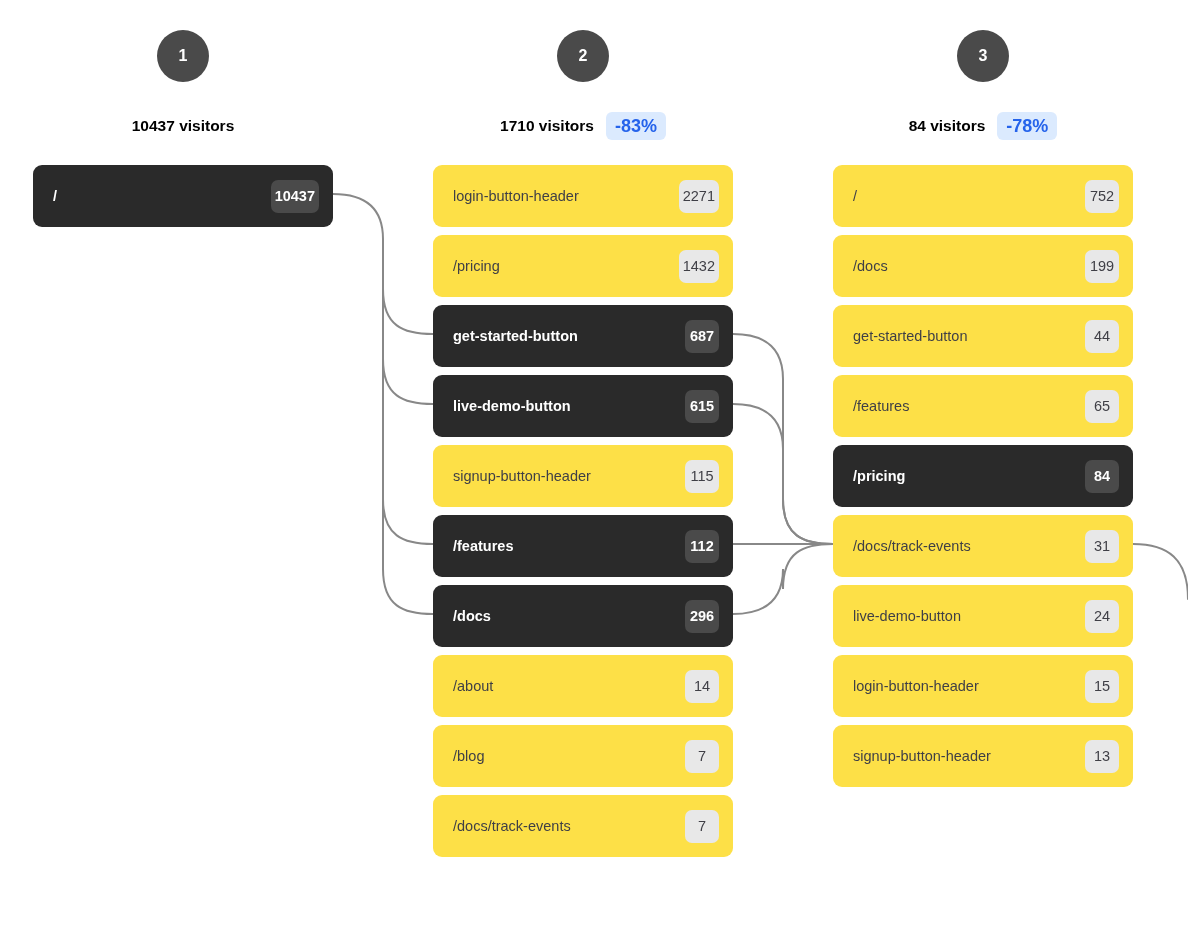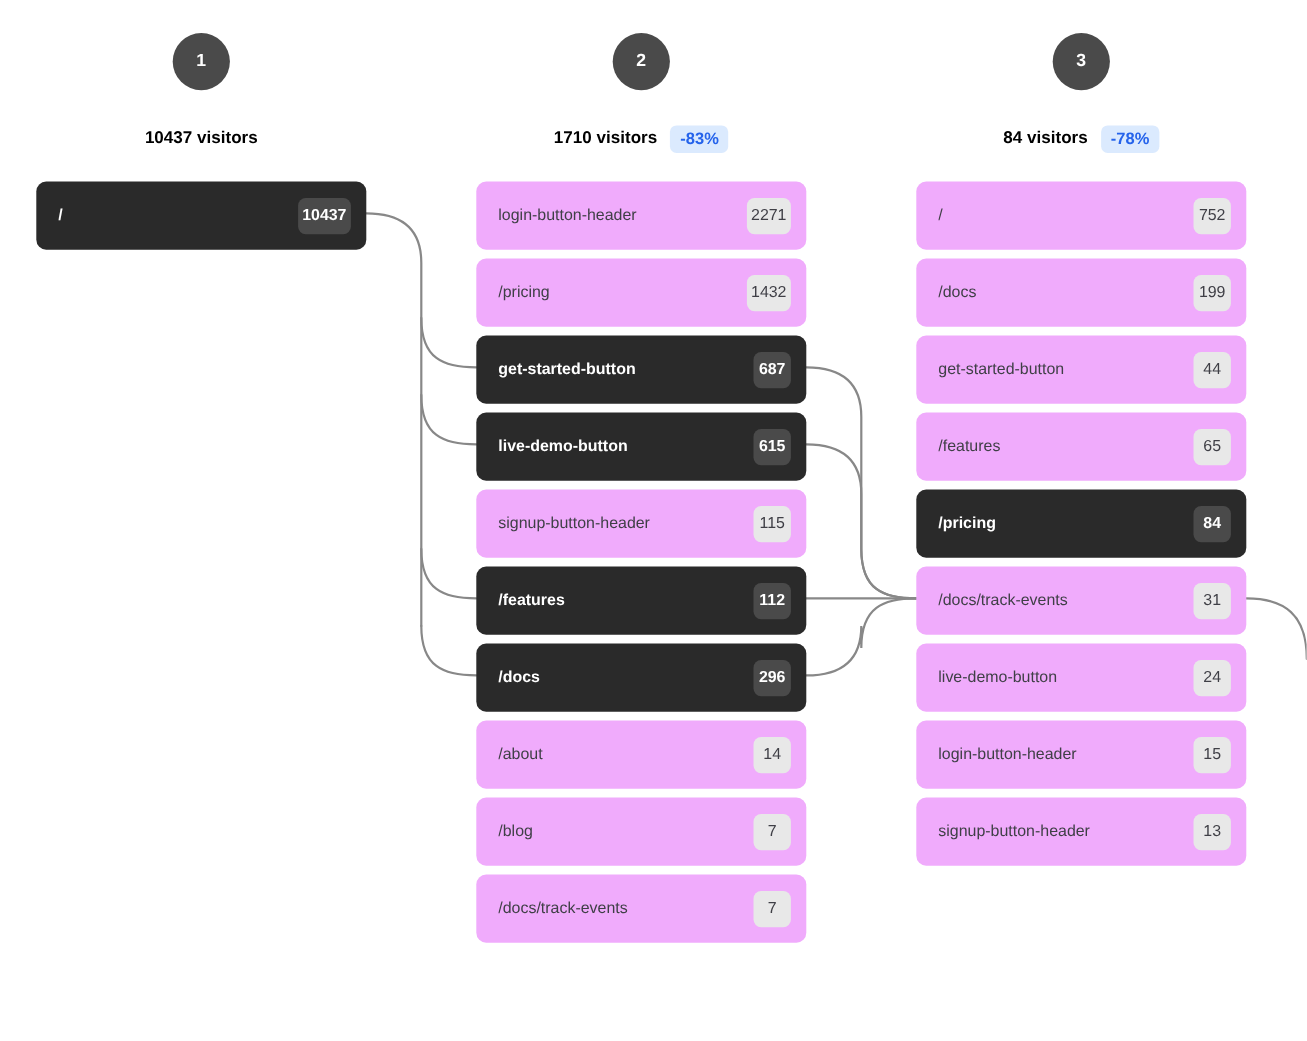--- a/index.html
+++ b/index.html
@@ -60,41 +60,41 @@
     justify-content: center;
     gap: 12px;
   }
   .visitors {
     font-size: 15.5px;
     font-weight: 700;
     color: #000000;
     white-space: nowrap;
   }
   .delta {
-    font-size: 15px;
+    font-size: 18px;
     font-weight: 700;
     color: #2563eb;
     background: #dbeafe;
     border-radius: 6px;
     padding: 5px 9px;
     line-height: 1;
     white-space: nowrap;
   }
 
   .rows {
     position: relative;
     margin-top: 25px;
   }
   .row {
     position: relative;
     width: 300px;
     height: 62px;
     margin-bottom: 8px;
     border-radius: 9px;
-    background: #f0abfc;
+    background: #fde047;
     display: flex;
     align-items: center;
     padding: 0 14px 0 20px;
   }
   .row.highlight {
     background: #2a2a2a;
   }
   .row .label {
     flex: 1 1 auto;
     font-size: 14.5px;

